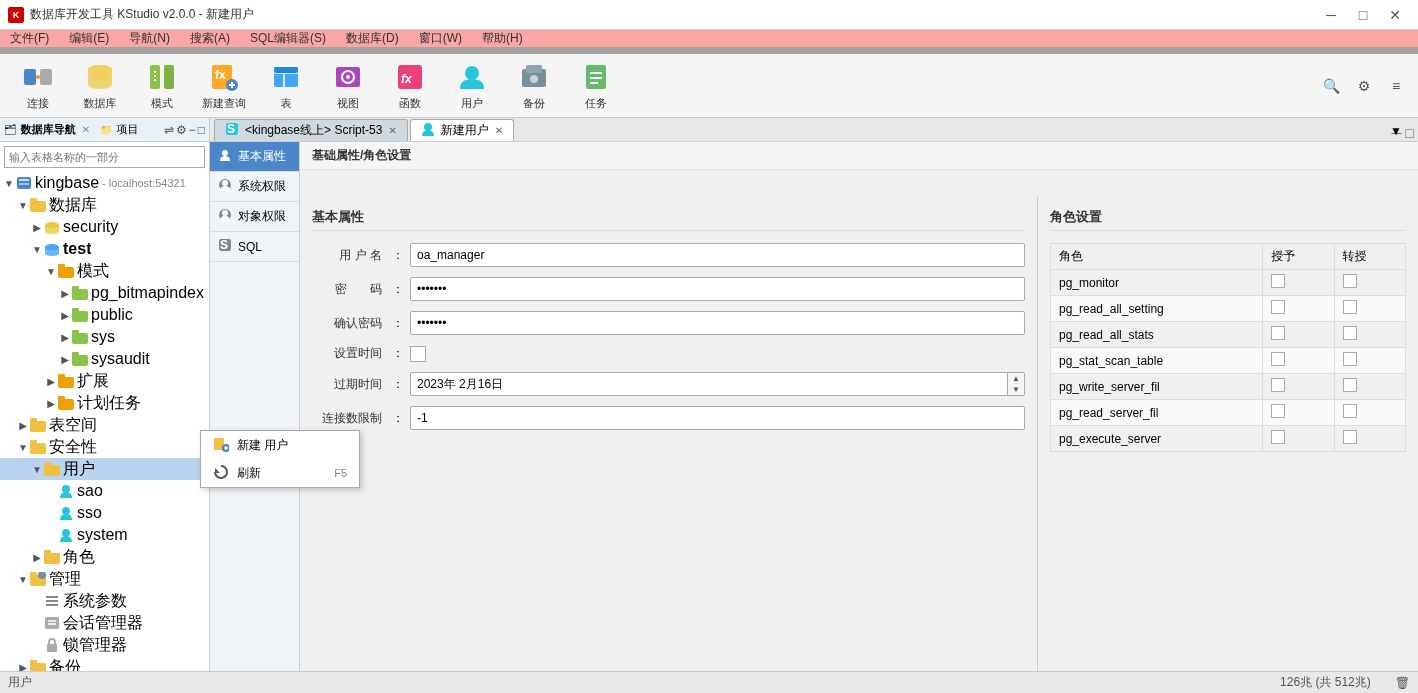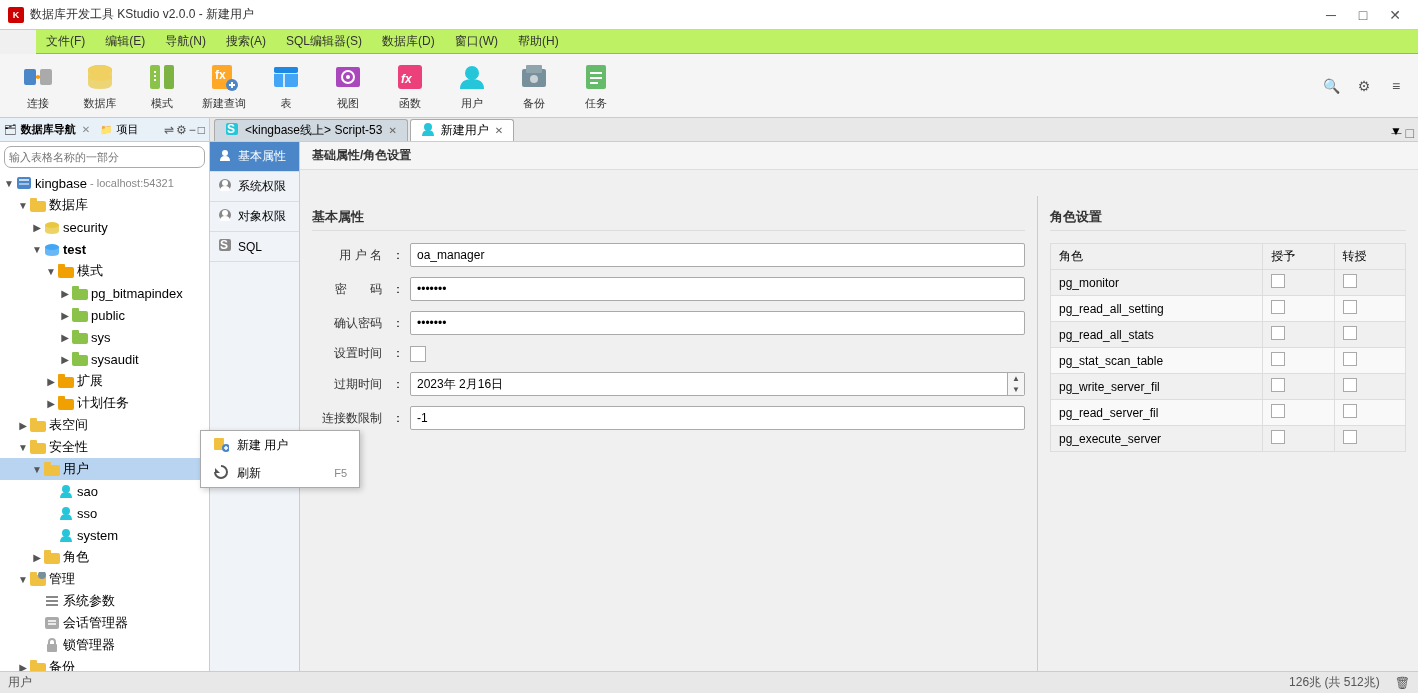--- a/index.html
+++ b/index.html
@@ -6,43 +6,43 @@
     body { width: 1418px; height: 693px; overflow: hidden; background: #f0f0f0; display: flex; flex-direction: column; }
 
     
     .title-bar { height: 30px; background: #fff; display: flex; align-items: center; justify-content: space-between; padding: 0 8px; border-bottom: 1px solid #ccc; }
     .title-bar-left { display: flex; align-items: center; gap: 6px; font-size: 12px; color: #333; }
     .title-bar-logo { width: 16px; height: 16px; background: #cc0000; border-radius: 2px; display: flex; align-items: center; justify-content: center; color: white; font-size: 9px; font-weight: bold; }
     .title-bar-controls { display: flex; gap: 2px; }
     .title-btn { width: 30px; height: 20px; border: none; background: transparent; cursor: pointer; font-size: 14px; display: flex; align-items: center; justify-content: center; color: #555; }
 
     
-    .menu-bar { height: 24px; background: #bef264; display: flex; align-items: center; border-bottom: 1px solid #a3a3a3; margin-left: 36px; }
+    .menu-bar { height: 24px; background: #fca5a5; display: flex; align-items: center; border-bottom: 7px solid #a3a3a3; }
     .menu-item { padding: 2px 10px; cursor: pointer; font-size: 12px; color: #333; }
 
     
     .toolbar { height: 64px; background: #f5f5f5; border-bottom: 1px solid #ccc; display: flex; align-items: center; padding: 4px 8px; gap: 2px; }
     .tool-btn { display: flex; flex-direction: column; align-items: center; justify-content: center; width: 60px; height: 54px; border: 1px solid transparent; border-radius: 3px; cursor: pointer; color: #333; gap: 3px; background: transparent; }
     .tool-icon { width: 32px; height: 32px; display: flex; align-items: center; justify-content: center; }
     .tool-label { font-size: 11px; color: #333; }
 
     
     .main-area { flex: 1; display: flex; overflow: hidden; }
 
     
     .sidebar { width: 210px; min-width: 210px; background: #fff; border-right: 1px solid #ccc; display: flex; flex-direction: column; }
     .sidebar-header { display: flex; align-items: center; justify-content: space-between; height: 24px; background: #e8f0f8; border-bottom: 1px solid #ccc; padding: 0 4px; }
     .sidebar-search { padding: 4px; }
-    .sidebar-search input { width: 100%; height: 22px; border: 1px solid #aaa; border-radius: 7px; padding: 0 4px; font-size: 11px; }
+    .sidebar-search input { width: 100%; height: 22px; border: 1px solid #aaa; border-radius: 0; padding: 0 4px; font-size: 11px; }
     .sidebar-tree { flex: 1; overflow-y: auto; overflow-x: hidden; }
     .tree-item { display: flex; align-items: center; height: 22px; padding-left: 4px; cursor: pointer; white-space: nowrap; }
     .tree-item.context-selected { background: #b8d4f0; }
     .tree-toggle { width: 14px; height: 14px; display: inline-flex; align-items: center; justify-content: center; font-size: 10px; color: #555; cursor: pointer; flex-shrink: 0; }
     .tree-icon { width: 16px; height: 16px; display: inline-flex; align-items: center; justify-content: center; margin-right: 3px; flex-shrink: 0; }
-    .tree-label { font-size: 13px; overflow: hidden; text-overflow: ellipsis; }
+    .tree-label { font-size: 16px; overflow: hidden; text-overflow: ellipsis; }
     .tree-sublabel { font-size: 11px; color: #888; margin-left: 3px; }
 
     
     .context-menu { position: absolute; background: #fff; border: 1px solid #aaa; box-shadow: 2px 2px 6px rgba(0,0,0,0.2); z-index: 1000; min-width: 160px; }
     .context-menu-item { display: flex; align-items: center; height: 28px; padding: 0 12px; cursor: pointer; gap: 8px; }
     .context-menu-item .shortcut { margin-left: auto; color: #888; font-size: 11px; }
 
     
     .right-panel { flex: 1; display: flex; flex-direction: column; overflow: hidden; }
     .right-tab-bar { height: 24px; background: #e8e8e8; border-bottom: 1px solid #ccc; display: flex; align-items: flex-end; padding: 0 4px; }
@@ -80,21 +80,21 @@
     .role-table tr:nth-child(even) td { background: #f9f9f9; }
     .role-check { width: 14px; height: 14px; border: 1px solid #aaa; background: #fff; display: inline-flex; align-items: center; justify-content: center; cursor: pointer; }
 
     
     .form-footer { height: 38px; background: #f0f0f0; border-top: 1px solid #ccc; display: flex; align-items: center; justify-content: flex-end; padding: 0 12px; gap: 8px; }
     .footer-btn { height: 26px; padding: 0 20px; border: 1px solid #aaa; border-radius: 3px; background: #f5f5f5; cursor: pointer; font-size: 12px; }
     .footer-btn.primary { background: #4a86c8; color: white; border-color: #3a76b8; }
 
     
     .status-bar { height: 22px; background: #e8e8e8; border-top: 1px solid #ccc; display: flex; align-items: center; justify-content: space-between; padding: 0 8px; font-size: 11px; color: #555; }
-    .status-right { display: flex; align-items: center; gap: 15px; }
+    .status-right { display: flex; align-items: center; gap: 24px; }
     .toolbar-right { margin-left: auto; display: flex; align-items: center; gap: 4px; }
     .toolbar-right-btn { width: 28px; height: 28px; border: none; background: transparent; cursor: pointer; display: flex; align-items: center; justify-content: center; color: #555; font-size: 14px; }
   </style>
 </head>
 <body>
 
 <div class="title-bar">
   <div class="title-bar-left">
     <div class="title-bar-logo">K</div>
     <span>数据库开发工具 KStudio v2.0.0 - 新建用户</span>

